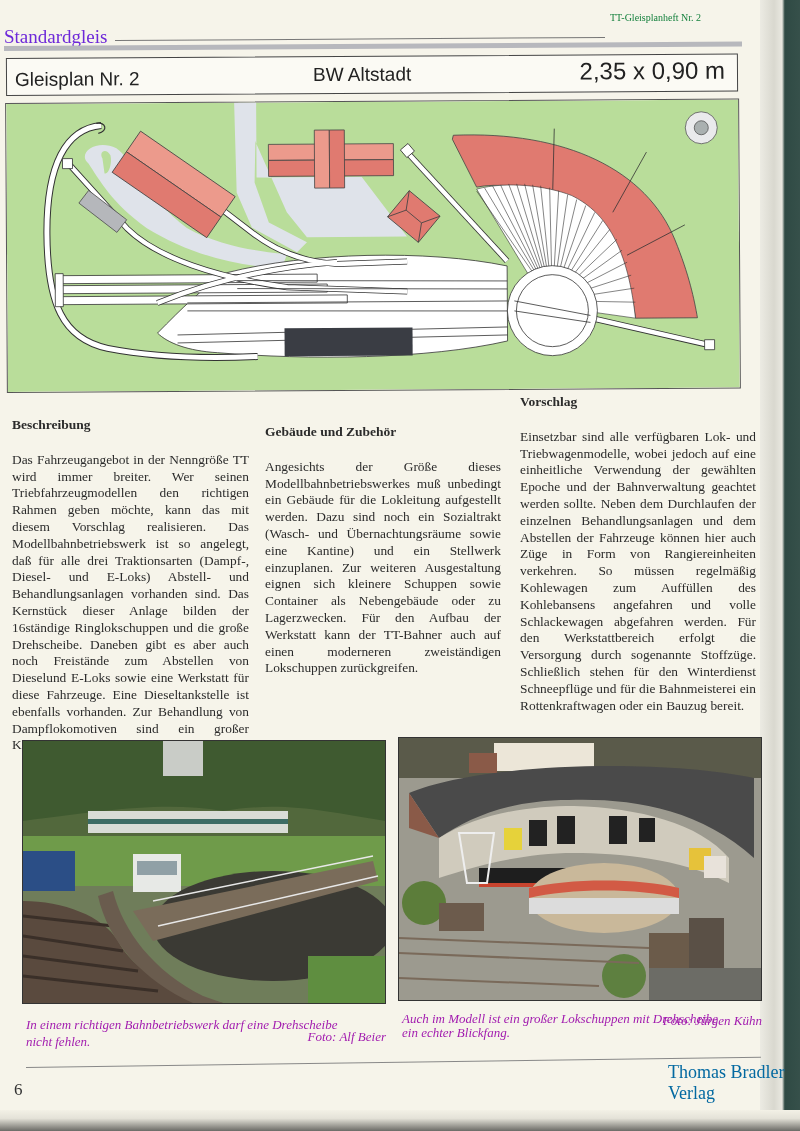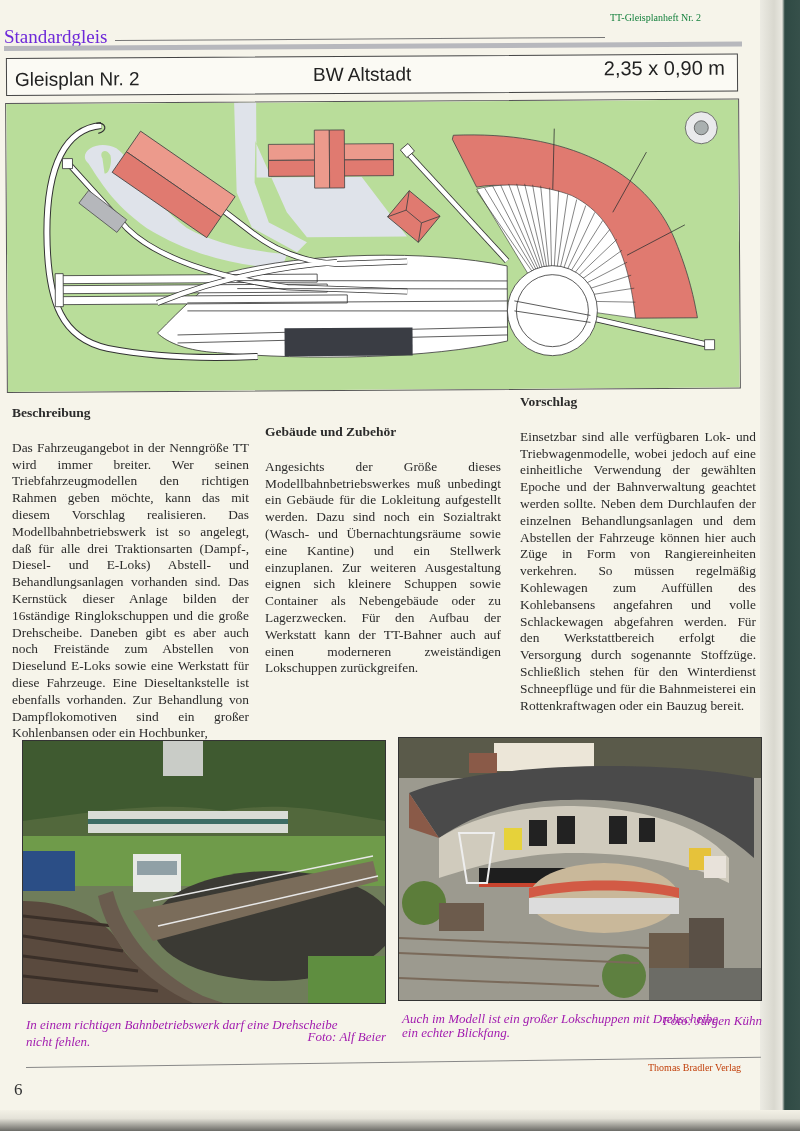--- a/index.html
+++ b/index.html
@@ -9,50 +9,50 @@
   .spine-bottom{position:absolute;left:0;top:1110px;width:800px;height:21px;background:linear-gradient(180deg,#f3f1e6 0%,#e4e2d8 40%,#6b6b66 100%);}
 
   .hdr-left{position:absolute;left:4px;top:26px;font-size:19px;color:#6d28d9;}
   .hdr-line{position:absolute;left:115px;top:40px;width:490px;height:1px;background:#777;transform:rotate(-0.35deg);transform-origin:left;}
   .hdr-right{position:absolute;left:610px;top:12px;font-size:10px;color:#15803d;}
   .hdr-bar{position:absolute;left:4px;top:46px;width:738px;height:5px;background:#b7b8bd;transform:rotate(-0.35deg);transform-origin:left;}
 
   .titlebox{position:absolute;left:6px;top:58px;width:730px;height:36px;border:1px solid #444;background:#fbfaf4;transform:rotate(-0.35deg);transform-origin:left;font-family:"Liberation Sans",sans-serif;font-size:19px;color:#222;}
   .titlebox .t1{position:absolute;left:8px;top:10px;}
   .titlebox .t2{position:absolute;left:306px;top:7px;}
-  .titlebox .t3{position:absolute;right:12px;top:2px;font-size:20px;}
+  .titlebox .t3{position:absolute;right:12px;top:2px;font-size:24px;}
 
   .plan{position:absolute;left:6px;top:103px;width:732px;height:288px;border:1px solid #555;transform:rotate(-0.35deg);transform-origin:left;overflow:hidden;}
   .plan svg{display:block;}
 
   .col{position:absolute;font-size:13.4px;line-height:16.8px;text-align:justify;color:#2b2b2b;}
   .col h3{font-size:13.5px;font-weight:bold;margin:0 0 18px 0;}
   .col p{margin:0;}
   .col1{left:12px;top:405px;width:237px;}
   .col2{left:265px;top:398px;width:236px;}
   .col3{left:520px;top:394px;width:236px;}
-  .col1 h3{margin-top:0;}
+  .col1 h3{margin-top:12px;}
   .col1 p{margin-top:7px;}
   .gap{height:26px;}
 
   .photo{position:absolute;border:1px solid #333;overflow:hidden;}
   .photo1{left:22px;top:740px;width:362px;height:262px;}
   .photo2{left:398px;top:737px;width:362px;height:262px;}
 
   .cap{position:absolute;font-style:italic;font-size:13px;line-height:16px;color:#a21caf;}
   .cap1{left:26px;top:1017px;width:360px;}
   .cap2{left:402px;top:1011px;width:360px;}
   .cap .credit{position:absolute;right:0;}
   .cap1 .credit{top:12px;}
   .cap2 .credit{top:2px;margin-left:48px;}
   .cap1 .l2{position:absolute;left:0;top:17px;}
   .cap2 .l2{position:absolute;left:0;top:14px;}
 
   .foot-line{position:absolute;left:26px;top:1067px;width:735px;height:1px;background:#888;transform:rotate(-0.8deg);transform-origin:left;}
-  .foot-right{position:absolute;left:648px;top:1062px;font-size:10px;color:#c2410c;}
+  .foot-right{position:absolute;left:668px;top:1062px;font-size:18px;color:#0369a1;}
   .foot-page{position:absolute;left:14px;top:1080px;font-size:17px;color:#333;}
 </style>
 </head>
 <body>
 
 <div class="page"></div>
 <div class="spine"></div>
 
 <div class="hdr-left">Standardgleis</div>
 <div class="hdr-line"></div>

